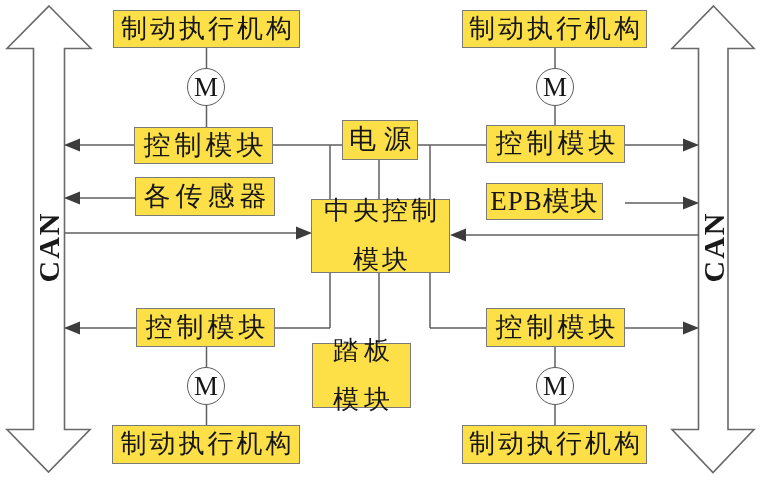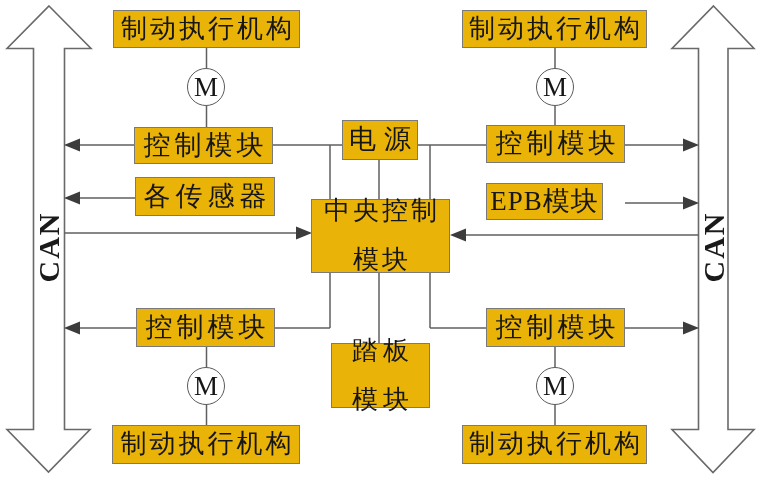--- a/index.html
+++ b/index.html
@@ -2,21 +2,21 @@
 <html><head>
 <meta charset="utf-8">
 <style>
   html,body{margin:0;padding:0;background:#ffffff;}
   .stage{
     position:relative;width:760px;height:480px;background:#ffffff;overflow:hidden;
     font-family:"Liberation Serif","DejaVu Serif",serif;color:#1a1a1a;
   }
   .layer{position:absolute;left:0;top:0;width:760px;height:480px;}
   .box{
-    position:absolute;box-sizing:border-box;background:#eab308;
+    position:absolute;box-sizing:border-box;background:#fde047;
     border:1.5px solid #7a7a7a;display:flex;align-items:center;justify-content:center;
     font-size:27px;line-height:1.1;color:#161616;white-space:nowrap;z-index:2;
   }
   .box.two-line{flex-direction:column;}
   .ls3{letter-spacing:3px;text-indent:3px;}
   .ls4{letter-spacing:4px;text-indent:4px;}
   .ls5{letter-spacing:5px;text-indent:5px;}
   .ls8{letter-spacing:8px;text-indent:8px;}
   .f26{font-size:26px;}
   .motor{
@@ -110,21 +110,21 @@
 
   <div class="box ls8" style="left:342px;top:120px;width:76px;height:40px;">电源</div>
 
   <div class="box" style="left:486px;top:183px;width:117px;height:37px;letter-spacing:1px;">EPB模块</div>
 
   <div class="box two-line f26 ls3" style="left:311px;top:199px;width:139px;height:74px;">
     <span class="central-line">中央控制</span>
     <span class="central-line">模块</span>
   </div>
 
-  <div class="box two-line f26 ls5" style="left:331px;top:343px;width:99px;height:65px;">
+  <div class="box two-line f26 ls5" style="left:312px;top:343px;width:99px;height:65px;">
     <span class="central-line">踏板</span>
     <span class="central-line">模块</span>
   </div>
 
   <div class="box f26 ls3" style="left:112px;top:425px;width:188px;height:39px;">制动执行机构</div>
   <div class="box f26 ls3" style="left:462px;top:425px;width:185px;height:39px;">制动执行机构</div>
 
 </div>
 
 </body></html>

